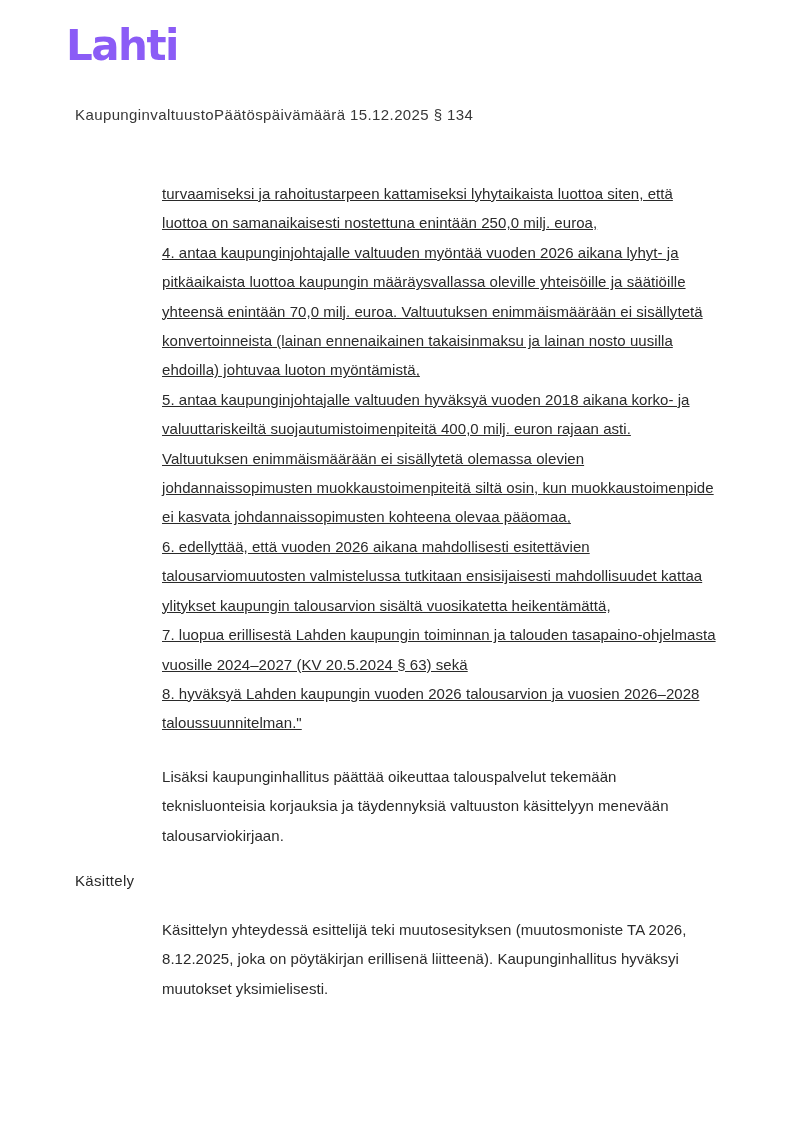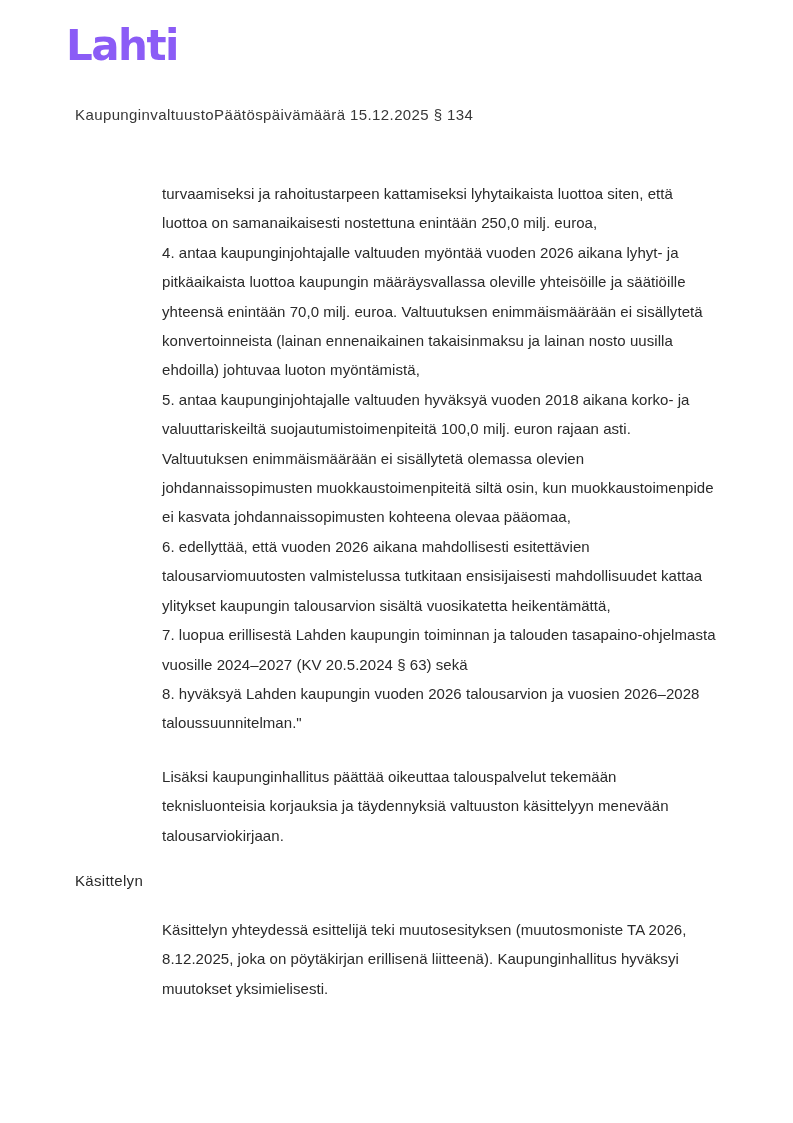--- a/index.html
+++ b/index.html
@@ -41,21 +41,21 @@
     white-space: nowrap;
   }
   .textblock {
     position: absolute;
     font-size: 15px;
     line-height: 29.4px;
     letter-spacing: 0.05px;
     color: #2a2a2a;
     white-space: nowrap;
   }
-  .decision-block   { left: 162px; top: 179px; }
+  .decision-block   { left: 162px; top: 179px; text-decoration: underline; }
   .additional-block { left: 162px; top: 762px; }
   .kasittely-par    { left: 162px; top: 891px; margin-top: 24px; }
   .kasittely-label {
     position: absolute;
     left: 75px;
     top: 872px;
     font-size: 15px;
     letter-spacing: 0.3px;
     color: #2a2a2a;
   }
@@ -75,40 +75,40 @@
 
   <div class="textblock decision-block">
       <div class="line">turvaamiseksi ja rahoitustarpeen kattamiseksi lyhytaikaista luottoa siten, että</div>
       <div class="line">luottoa on samanaikaisesti nostettuna enintään 250,0 milj. euroa,</div>
       <div class="line">4. antaa kaupunginjohtajalle valtuuden myöntää vuoden 2026 aikana lyhyt- ja</div>
       <div class="line">pitkäaikaista luottoa kaupungin määräysvallassa oleville yhteisöille ja säätiöille</div>
       <div class="line">yhteensä enintään 70,0 milj. euroa. Valtuutuksen enimmäismäärään ei sisällytetä</div>
       <div class="line">konvertoinneista (lainan ennenaikainen takaisinmaksu ja lainan nosto uusilla</div>
       <div class="line">ehdoilla) johtuvaa luoton myöntämistä,</div>
       <div class="line">5. antaa kaupunginjohtajalle valtuuden hyväksyä vuoden 2018 aikana korko- ja</div>
-      <div class="line">valuuttariskeiltä suojautumistoimenpiteitä 100,0 milj. euron rajaan asti.</div>
+      <div class="line">valuuttariskeiltä suojautumistoimenpiteitä 400,0 milj. euron rajaan asti.</div>
       <div class="line">Valtuutuksen enimmäismäärään ei sisällytetä olemassa olevien</div>
       <div class="line">johdannaissopimusten muokkaustoimenpiteitä siltä osin, kun muokkaustoimenpide</div>
       <div class="line">ei kasvata johdannaissopimusten kohteena olevaa pääomaa,</div>
       <div class="line">6. edellyttää, että vuoden 2026 aikana mahdollisesti esitettävien</div>
       <div class="line">talousarviomuutosten valmistelussa tutkitaan ensisijaisesti mahdollisuudet kattaa</div>
       <div class="line">ylitykset kaupungin talousarvion sisältä vuosikatetta heikentämättä,</div>
       <div class="line">7. luopua erillisestä Lahden kaupungin toiminnan ja talouden tasapaino-ohjelmasta</div>
       <div class="line">vuosille 2024–2027 (KV 20.5.2024 § 63) sekä</div>
       <div class="line">8. hyväksyä Lahden kaupungin vuoden 2026 talousarvion ja vuosien 2026–2028</div>
       <div class="line">taloussuunnitelman."</div>
     </div>
 
   <div class="textblock additional-block">
       <div class="line">Lisäksi kaupunginhallitus päättää oikeuttaa talouspalvelut tekemään</div>
       <div class="line">teknisluonteisia korjauksia ja täydennyksiä valtuuston käsittelyyn menevään</div>
       <div class="line">talousarviokirjaan.</div>
     </div>
 
-  <div class="kasittely-label">Käsittelyn</div>
+  <div class="kasittely-label">Käsittely</div>
 
   <div class="textblock kasittely-par">
       <div class="line">Käsittelyn yhteydessä esittelijä teki muutosesityksen (muutosmoniste TA 2026,</div>
       <div class="line">8.12.2025, joka on pöytäkirjan erillisenä liitteenä). Kaupunginhallitus hyväksyi</div>
       <div class="line">muutokset yksimielisesti.</div>
     </div>
 
 </div>
 
 </body></html>

